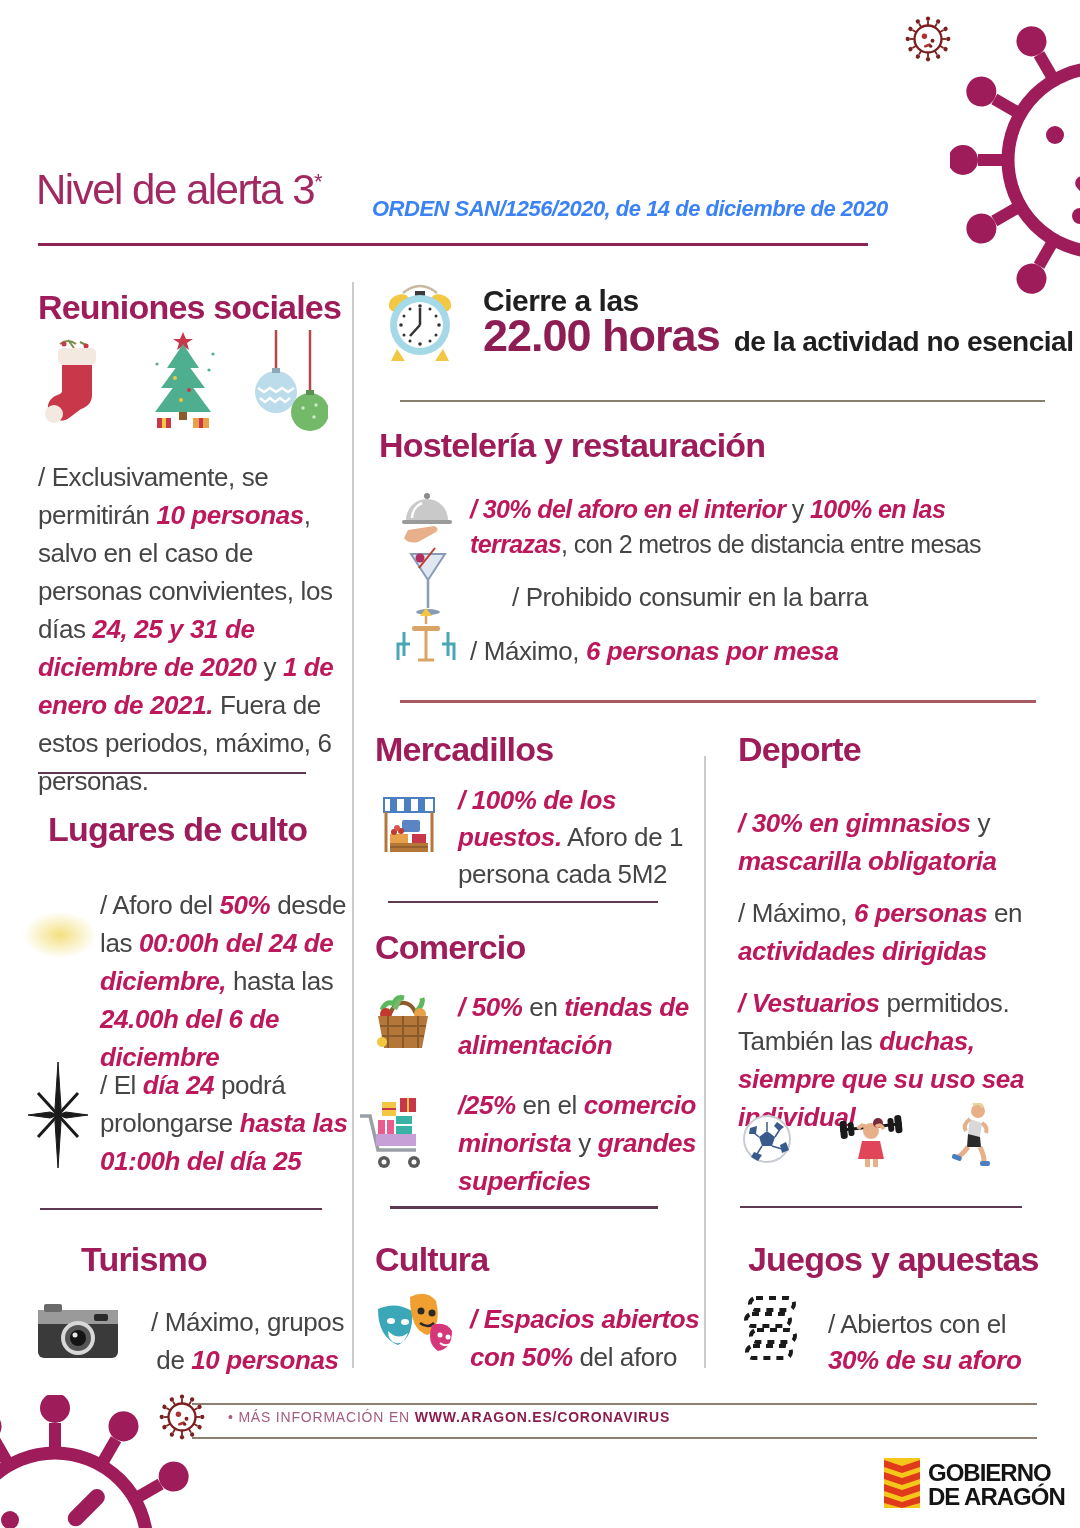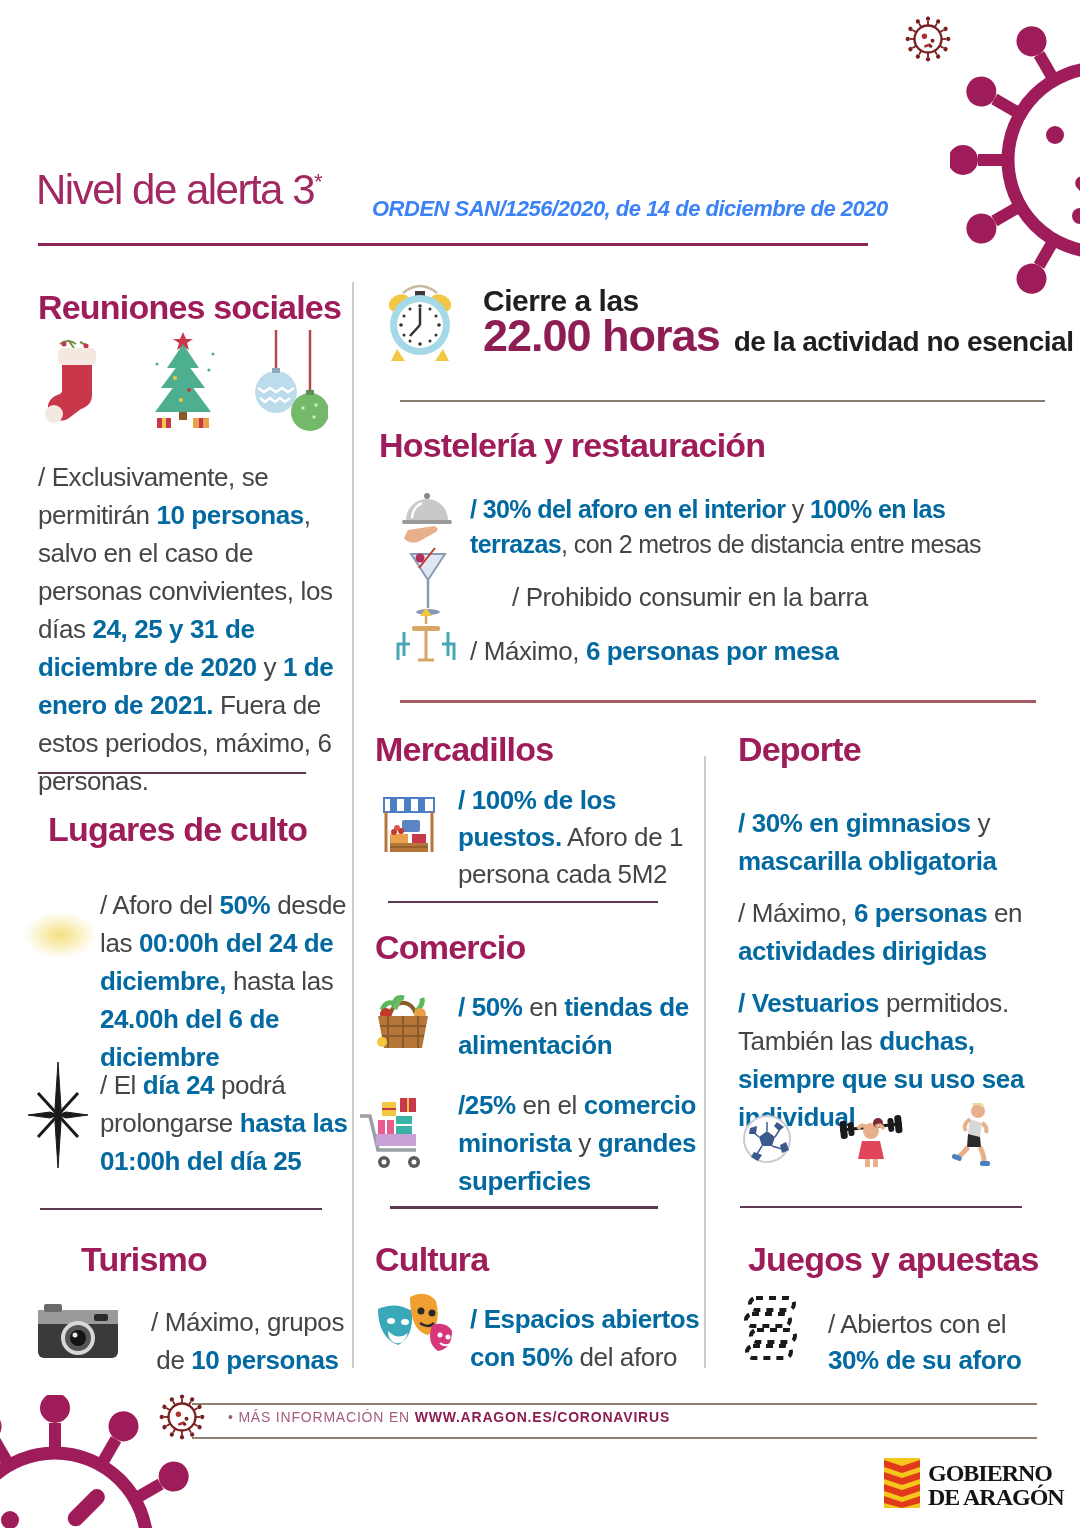--- a/index.html
+++ b/index.html
@@ -3,21 +3,21 @@
 <meta charset="utf-8">
 <style>
   html,body{margin:0;padding:0;background:#e9e9e9;}
   .page{position:relative;width:1080px;height:1528px;margin:0 auto;background:#fff;
         font-family:"Liberation Sans",sans-serif;overflow:hidden;}
   .abs{position:absolute;}
   
   .title{left:38px;top:36px;font-size:46px;line-height:57px;color:#2b2b2b;font-weight:400;letter-spacing:-1.5px;}
   .title .m{letter-spacing:-1px;}
   .m{font-weight:700;color:#9e1c59;}
-  .b{font-weight:700;color:#0369a1;}
+  .b{font-weight:700;color:#be185d;font-style:italic;}
   .alert{left:36px;top:166px;font-size:42px;color:#a22861;font-weight:400;letter-spacing:-1.5px;}
   .alert sup{font-size:22px;}
   .order{left:372px;top:196px;font-size:22px;font-style:italic;font-weight:700;color:#3b82f6;letter-spacing:-0.5px;}
   .h2{font-size:34px;font-weight:700;color:#9e1c59;letter-spacing:-0.8px;}
   .body{font-size:26px;line-height:38px;color:#454545;letter-spacing:-0.4px;}
   
   .hl{position:absolute;height:2px;background:#5d3a52;}
   .vl{position:absolute;width:2px;background:#cccccc;}
   #header-hr{left:38px;top:243px;width:830px;height:3px;background:#8e2456;}
   #div-c1{left:400px;top:400px;width:645px;background:#87806e;}
@@ -74,21 +74,21 @@
   #div-r1{left:740px;top:1206px;width:282px;}
   #juegos-h{left:748px;top:1240px;}
   #chips-icon{left:744px;top:1296px;}
   #juegos-text{left:828px;top:1306px;width:235px;line-height:36px;}
   #f-text{left:228px;top:1409px;font-size:14px;letter-spacing:0.8px;color:#a55c81;font-weight:400;}
   #f-text .url{font-weight:700;color:#8c1d4f;}
   #virus-big-top{left:950px;top:10px;}
   #virus-small-top{left:901px;top:12px;}
   #virus-big-bottom{left:-95px;top:1395px;}
   #virus-small-bottom{left:155px;top:1390px;}
-  #logo{left:884px;top:1458px;display:flex;gap:8px;align-items:flex-start;font-family:Liberation Serif, serif;}
+  #logo{left:884px;top:1458px;display:flex;gap:8px;align-items:flex-start;}
   .logo-text{font-size:24px;font-weight:700;color:#141414;line-height:24px;letter-spacing:-1px;padding-top:3px;}
   .defs{position:absolute;width:0;height:0;overflow:hidden;}
 </style>
 </head>
 <body>
 
 <svg class="defs" aria-hidden="true">
   <defs>
     <symbol id="big-virus" viewBox="0 0 300 300">
       <g transform="translate(150,150)" fill="#9e1c59" stroke="#9e1c59">

